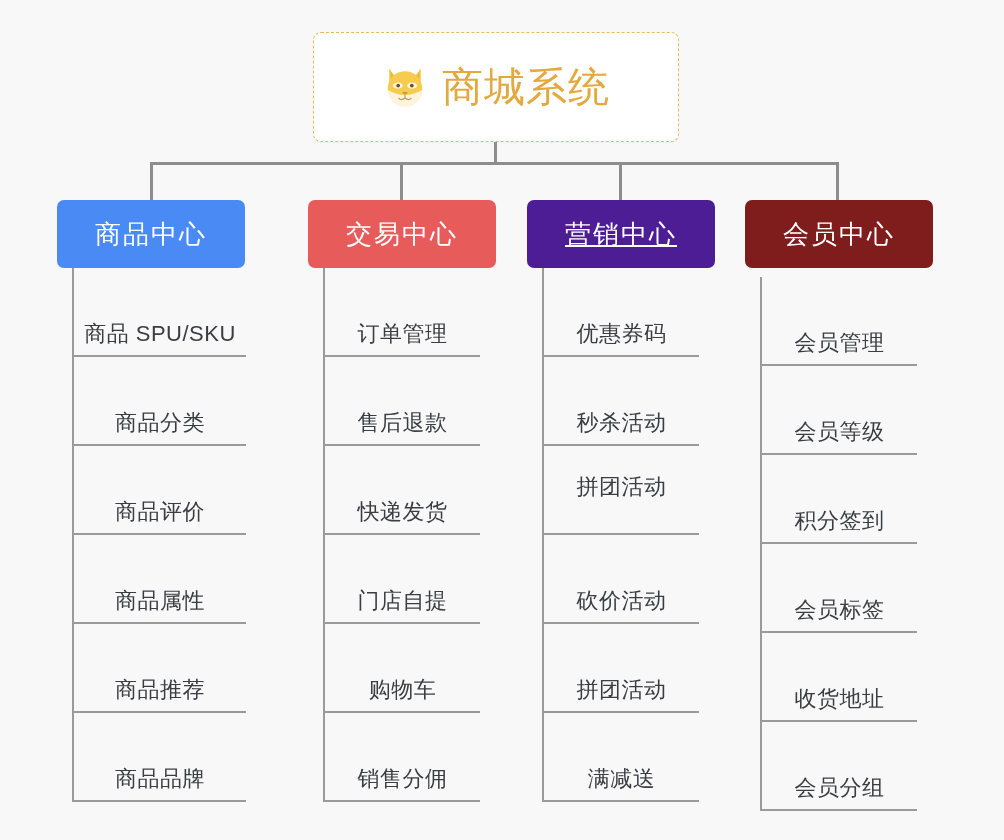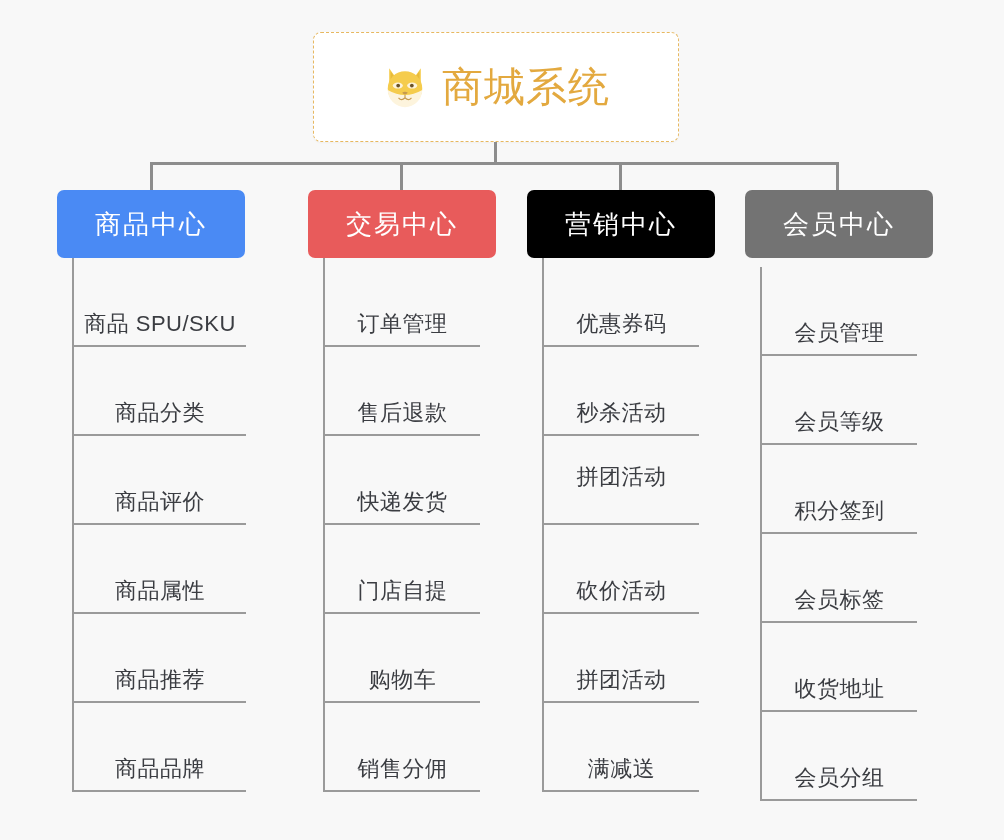--- a/index.html
+++ b/index.html
@@ -71,21 +71,21 @@
   }
   .conn-drop {            
     top: 162px;
     width: 3px;
     height: 43px;
   }
 
   
   .column {
     position: absolute;
-    top: 190px;
+    top: 200px;
     width: 188px;
   }
 
   .col-header {
     height: 68px;
     border-radius: 7px;
     display: flex;
     align-items: center;
     justify-content: center;
     color: #ffffff;
@@ -206,21 +206,21 @@
       <div class="leaf" style="border-bottom-color: rgb(154, 154, 154);">
           <span class="leaf-label">购物车</span>
         </div>
       <div class="leaf" style="border-bottom-color: rgb(154, 154, 154);">
           <span class="leaf-label">销售分佣</span>
         </div>
     </div>
   </div>
 
   <div class="column col-2" style="left:527px;">
-    <div class="col-header" style="background: #000000;">
+    <div class="col-header" style="background: #4c1d95; text-decoration: underline;">
       <span>营销中心</span>
     </div>
     <div class="leaf-list" style="border-left-color: rgb(154, 154, 154);">
       <div class="leaf" style="border-bottom-color: rgb(154, 154, 154);">
           <span class="leaf-label">优惠券码</span>
         </div>
       <div class="leaf" style="border-bottom-color: rgb(154, 154, 154);">
           <span class="leaf-label">秒杀活动</span>
         </div>
       <div class="leaf" style="border-bottom-color: rgb(154, 154, 154); align-items: center;">
@@ -232,21 +232,21 @@
       <div class="leaf" style="border-bottom-color: rgb(154, 154, 154);">
           <span class="leaf-label">拼团活动</span>
         </div>
       <div class="leaf" style="border-bottom-color: rgb(154, 154, 154);">
           <span class="leaf-label">满减送</span>
         </div>
     </div>
   </div>
 
   <div class="column col-3" style="left:745px;">
-    <div class="col-header" style="background: #737373;">
+    <div class="col-header" style="background: #7f1d1d;">
       <span>会员中心</span>
     </div>
     <div class="leaf-list" style="border-left-color: rgb(154, 154, 154);">
       <div class="leaf" style="border-bottom-color: rgb(154, 154, 154); margin-top: 9px;">
           <span class="leaf-label">会员管理</span>
         </div>
       <div class="leaf" style="border-bottom-color: rgb(154, 154, 154);">
           <span class="leaf-label">会员等级</span>
         </div>
       <div class="leaf" style="border-bottom-color: rgb(154, 154, 154);">

